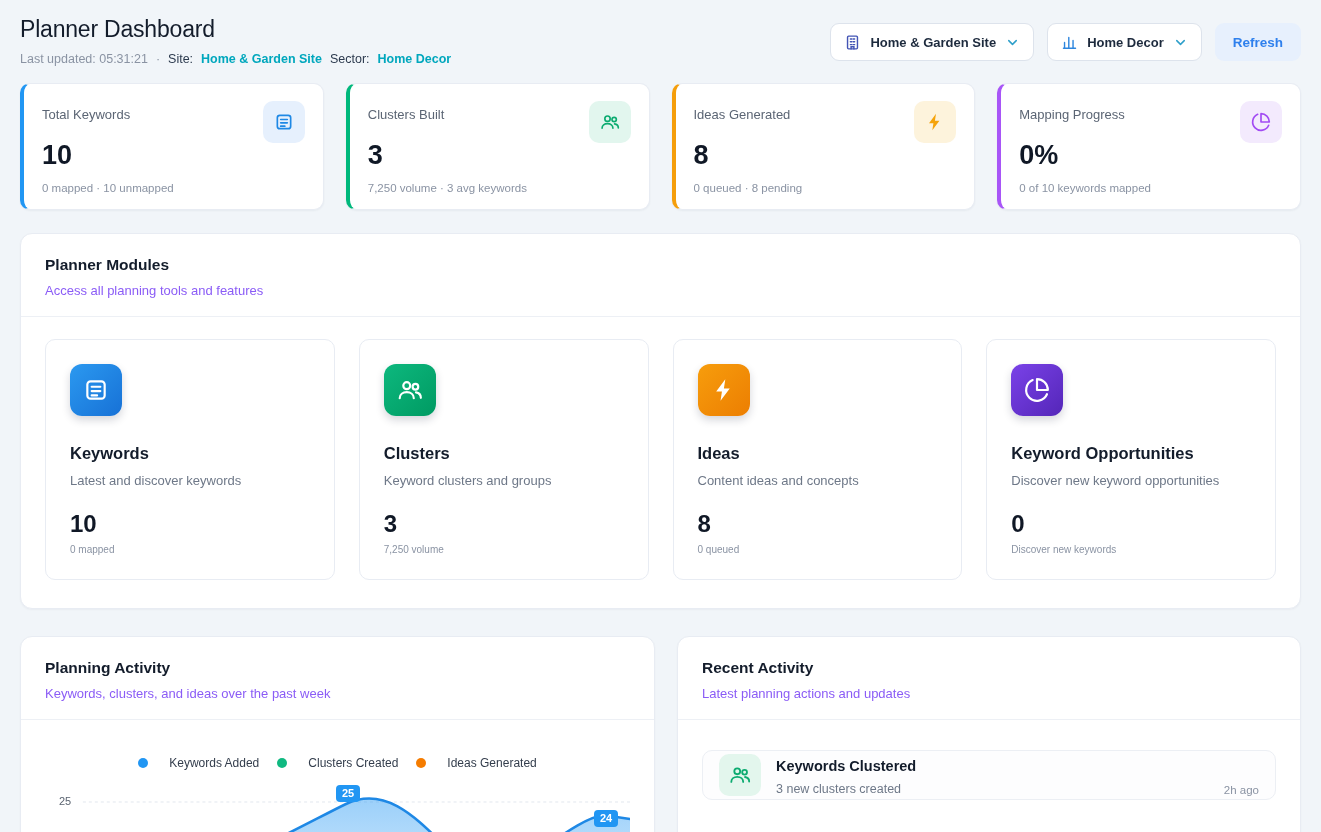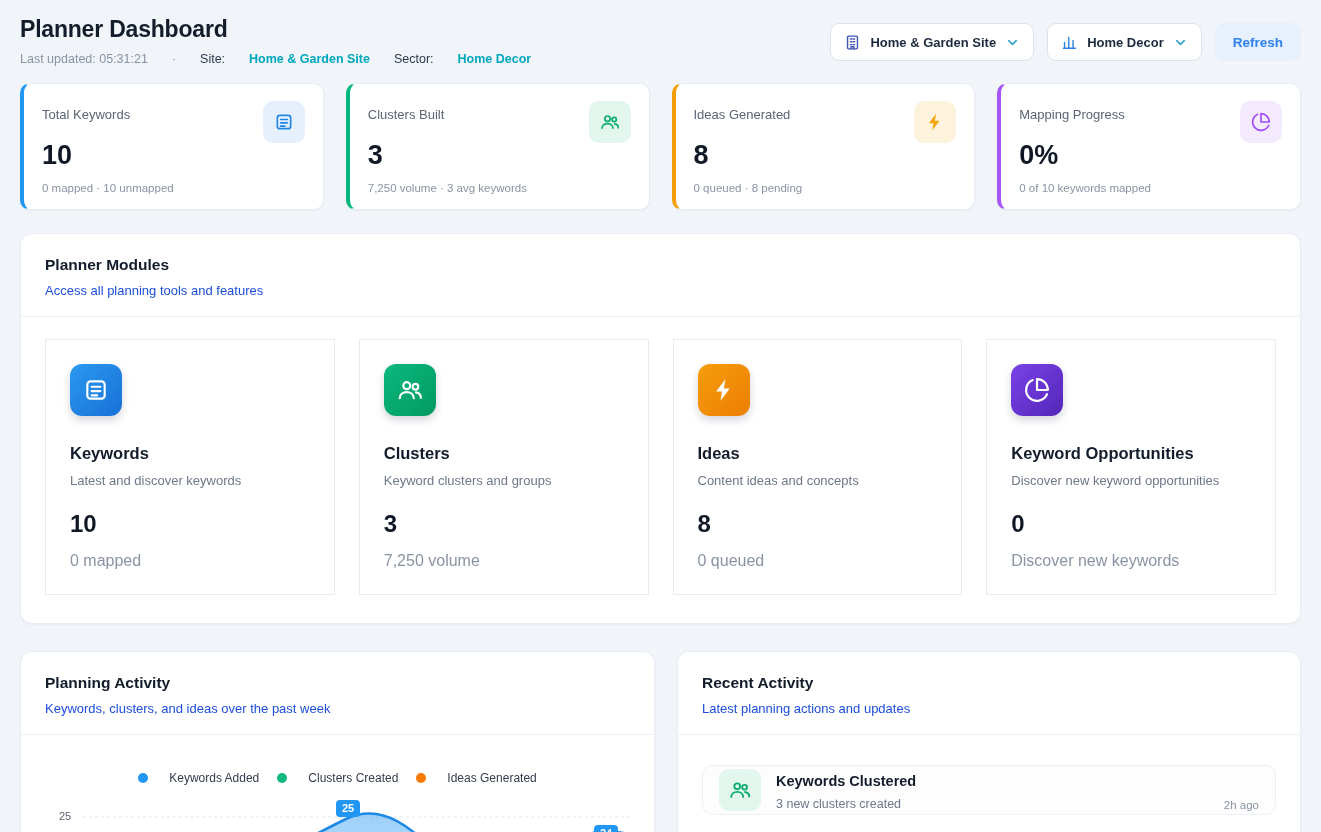--- a/index.html
+++ b/index.html
@@ -2,22 +2,22 @@
 <html><head>
 <meta charset="utf-8">
 <style>
   *{box-sizing:border-box;margin:0;padding:0}
   html,body{width:1321px;height:832px}
   body{background:#f1f5f9;font-family:"Liberation Sans",sans-serif;color:#15202e;overflow:hidden}
   .page{padding:16px 20px 0}
 
   
   .topbar{display:flex;justify-content:space-between;align-items:flex-start}
-  .page-title{font-size:23px;font-weight:700;letter-spacing:-.2px;color:#131c2b}
-  .meta{margin-top:9px;font-size:12.5px;color:#8a93a3;display:flex;gap:24px;}
+  .page-title{font-size:23px;font-weight:400;letter-spacing:-.2px;color:#131c2b}
+  .meta{margin-top:9px;font-size:12.5px;color:#8a93a3;display:flex;gap:8px;}
   .meta .k{color:#2c3a4e;font-weight:400}
   .meta .link{color:#00a7bd;font-weight:700;text-decoration:none;cursor:pointer}
   .head-right{display:flex;gap:13px;align-items:center;margin-top:7px}
   .select-btn{display:flex;align-items:center;gap:9px;height:38px;padding:0 13px;background:#fff;
     border:1px solid #dde3ec;border-radius:9px;font-size:13px;font-weight:700;color:#1d2a3d;cursor:pointer;font-family:inherit}
   .lead-ic{width:17px;height:17px;color:#4254b5;display:inline-flex}
   .lead-ic.blue{color:#2e86de}
   .lead-ic svg,.chev svg,.icon-box svg,.tile svg,.act-icon svg{width:100%;height:100%;display:block}
   .chev{width:15px;height:15px;color:#2e9fca;display:inline-flex}
   .refresh-btn{height:38px;padding:0 18px;border:none;border-radius:9px;background:#e7f0fd;color:#2f80ed;
@@ -38,37 +38,37 @@
   .c-green .icon-box{background:#e2f6ee;color:#0cab70}
   .c-orange .icon-box{background:#fdf3dc;color:#f5a30a}
   .c-purple .icon-box{background:#f3eafd;color:#a24bf3}
   .stat-value{font-size:27px;font-weight:800;color:#101826;line-height:1.1;margin-top:-2px}
   .stat-detail{font-size:11.5px;color:#8a93a3;margin-top:11px}
 
   
   .panel{background:#fff;border:1px solid #e8ecf3;border-radius:12px;box-shadow:0 1px 2px rgba(20,30,55,.04)}
   .panel-head{padding:22px 24px 0}
   .panel-title{font-size:15.5px;font-weight:800;color:#131c2b}
-  .panel-sub{font-size:13px;color:#1d4ed8;margin-top:9px}
+  .panel-sub{font-size:13px;color:#8b5cf6;margin-top:9px}
   .panel-divider{height:1px;background:#edf0f5;margin-top:18px}
 
   
   .modules-panel{margin-top:23px}
   .modules-row{display:flex;gap:24px;padding:22px 24px 28px}
-  .module-card{flex:1;border:1px solid #e8ecf3;border-radius:0;padding:24px;cursor:pointer;background:#fff}
+  .module-card{flex:1;border:1px solid #e8ecf3;border-radius:10px;padding:24px;cursor:pointer;background:#fff}
   .tile{width:52px;height:52px;border-radius:12px;display:flex;align-items:center;justify-content:center;
     color:#fff;padding:13px;box-shadow:0 4px 9px rgba(20,30,55,.18)}
   .t-blue{background:linear-gradient(135deg,#2b99f0,#1771d6)}
   .t-green{background:linear-gradient(135deg,#0db87e,#009a62)}
   .t-orange{background:linear-gradient(135deg,#f79d0c,#ec7e02)}
   .t-purple{background:linear-gradient(135deg,#7a42e8,#5426b8)}
   .module-title{font-size:16.5px;font-weight:800;margin-top:28px;color:#131c2b}
   .module-desc{font-size:13px;color:#6e7888;margin-top:10px}
   .module-value{font-size:24px;font-weight:800;margin-top:22px;color:#101826}
-  .module-detail{font-size:16px;color:#8a93a3;margin-top:14px}
+  .module-detail{font-size:10px;color:#8a93a3;margin-top:6px}
 
   
   .bottom-row{display:flex;gap:22px;margin-top:27px;align-items:stretch}
   .bottom-row .panel{height:330px}
   .chart-panel{width:635px;flex:none}
   .recent-panel{flex:1}
   .legend{display:flex;justify-content:center;gap:18px;margin-top:36px;font-size:12px;color:#333d4c}
   .legend-item{display:flex;align-items:center;gap:21px}
   .dot{width:10px;height:10px;border-radius:50%}
   .dot-blue{background:#2196f3}.dot-green{background:#10b981}.dot-orange{background:#f57c00}

